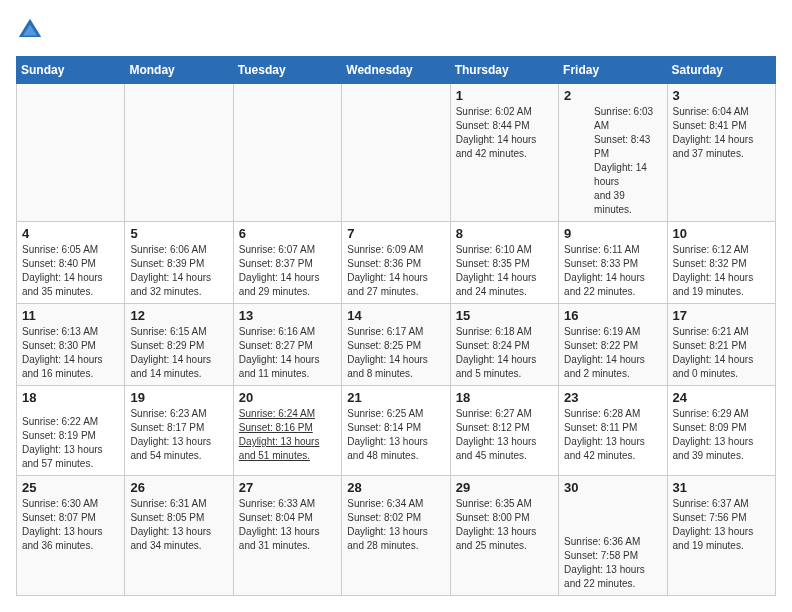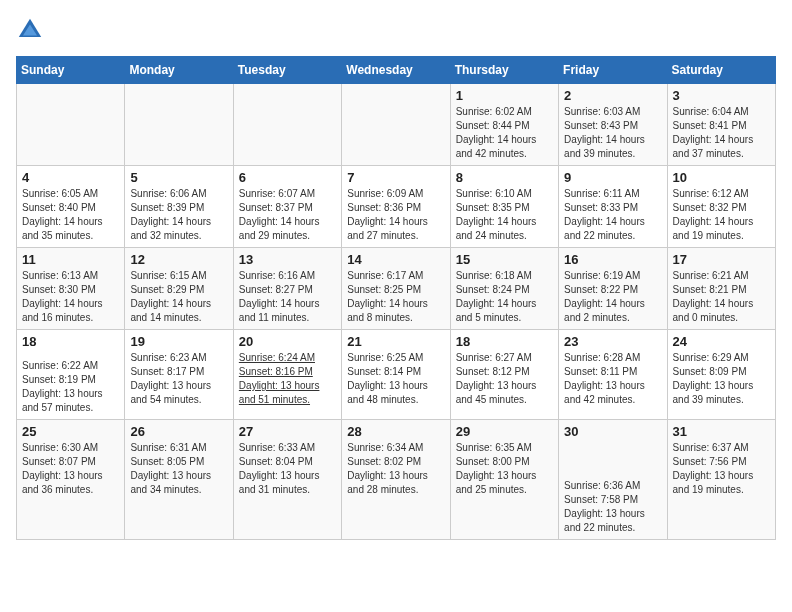--- a/index.html
+++ b/index.html
@@ -137,21 +137,21 @@
         <td class="empty-cell"></td>
         <td>
           <span class="day-num">1</span>
           <div class="day-info" style="white-space: pre-line;">Sunrise: 6:02 AM
 Sunset: 8:44 PM
 Daylight: 14 hours
 and 42 minutes.</div>
         </td>
         <td>
           <span class="day-num">2</span>
-          <div class="day-info" style="white-space: pre-line;">Sunrise: 6:03 AM
+          <div class="day-info" style="white-space: pre-line; margin-left: 30px;">Sunrise: 6:03 AM
 Sunset: 8:43 PM
 Daylight: 14 hours
 and 39 minutes.</div>
         </td>
         <td>
           <span class="day-num">3</span>
           <div class="day-info" style="white-space: pre-line;">Sunrise: 6:04 AM
 Sunset: 8:41 PM
 Daylight: 14 hours
 and 37 minutes.</div>

